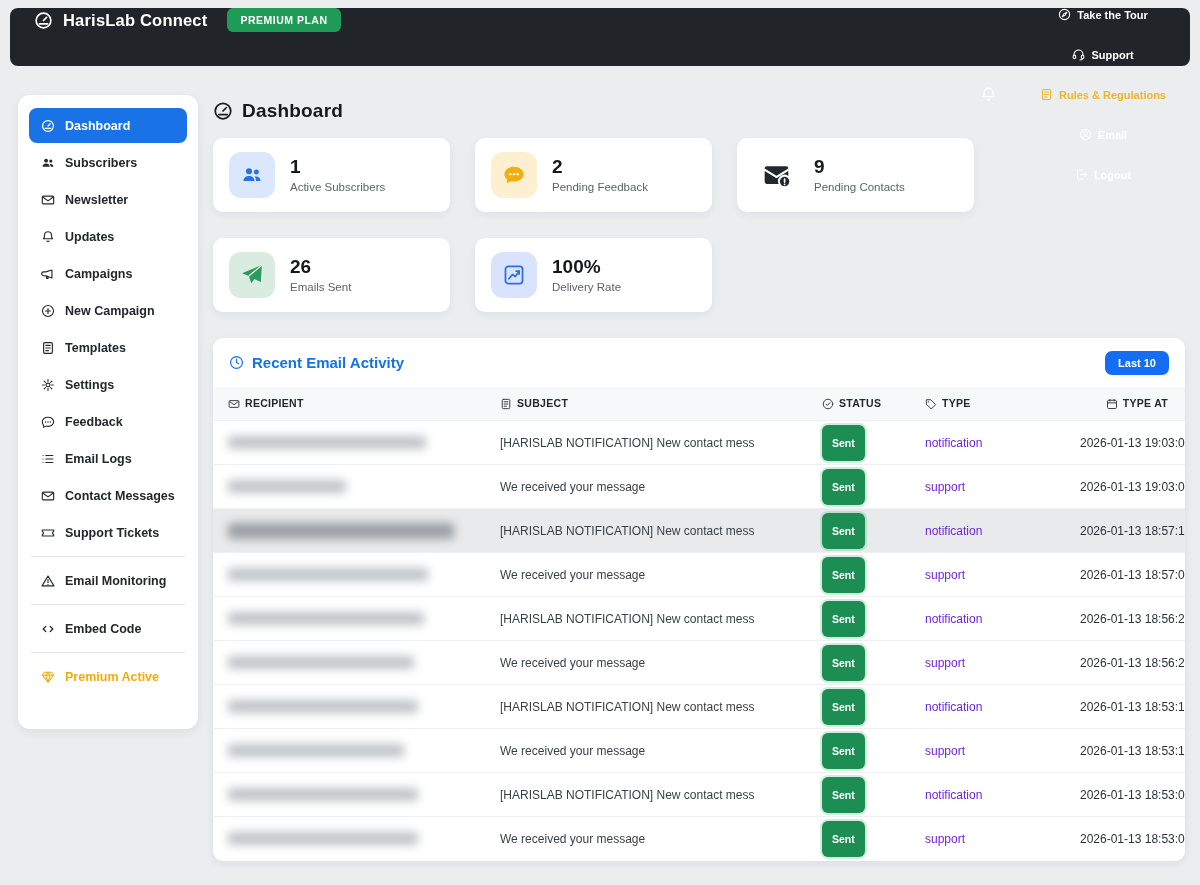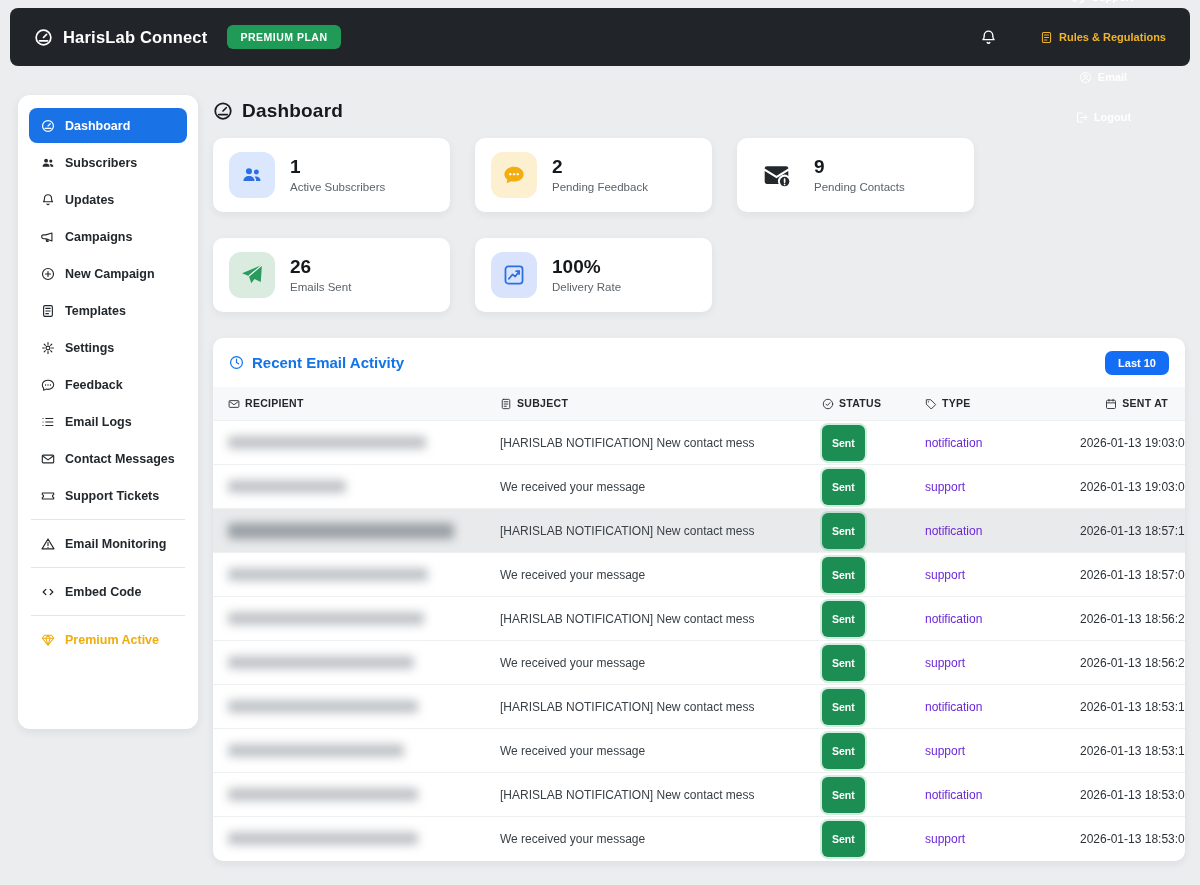--- a/index.html
+++ b/index.html
@@ -10,21 +10,21 @@
     font-family: "Liberation Sans", "DejaVu Sans", sans-serif;
     -webkit-font-smoothing: antialiased;
   }
   .ic { display: inline-flex; vertical-align: middle; }
   .ic svg { width: 1em; height: 1em; display: block; }
 
   
   .navbar {
     position: absolute; top: 8px; left: 10px; width: 1180px; height: 58px;
     background: #212529; border-radius: 8px; color: #fff;
-    display: flex; align-items: center; justify-content: space-between;
+    display: flex; align-items: flex-start; justify-content: space-between;
     padding: 0 24px;
   }
   .nav-left { display: flex; align-items: center; gap: 10px; }
   .brand-ic { font-size: 19px; }
   .brand { font-size: 16.5px; font-weight: 800; letter-spacing: .2px; }
   .plan-badge {
     background: #1f9b57; color: #fff; font-size: 10.5px; font-weight: 700;
     padding: 6px 13px; border-radius: 6px; letter-spacing: .5px; margin-left: 10px;
   }
   .nav-right { display: flex; align-items: center; gap: 27px; }
@@ -214,20 +214,29 @@
         <svg viewBox="0 0 16 16" fill="currentColor">
           <circle cx="5.8" cy="5.3" r="2.2"></circle>
           <circle cx="11.2" cy="5.8" r="1.8"></circle>
           <path d="M1.8 12.3c0-2.3 1.8-3.6 4-3.6s4 1.3 4 3.6z"></path>
           <path d="M10.9 9.1c1.9 0 3.3 1.2 3.3 3.2h-3.2c0-1.3-.4-2.4-1.1-3 .3-.1.6-.2 1-.2z"></path>
         </svg>
       </span>
       <span class="side-label">Subscribers</span>
     </div>
 
+    <div class="side-item">
+      <span class="ic">
+        <svg viewBox="0 0 16 16" fill="none" stroke="currentColor" stroke-width="1.3">
+          <rect x="1.5" y="3.5" width="13" height="9" rx="1.2"></rect>
+          <path d="m2 4.5 6 4.5 6-4.5"></path>
+        </svg>
+      </span>
+      <span class="side-label">Newsletter</span>
+    </div>
 
     <div class="side-item">
       <span class="ic">
         <svg viewBox="0 0 16 16" fill="none" stroke="currentColor" stroke-width="1.3">
           <path d="M8 2a4 4 0 0 0-4 4c0 3-1.2 4-1.2 4h10.4S12 9 12 6a4 4 0 0 0-4-4z" stroke-linejoin="round"></path>
           <path d="M6.8 12.6a1.3 1.3 0 0 0 2.4 0" stroke-linecap="round"></path>
         </svg>
       </span>
       <span class="side-label">Updates</span>
     </div>
@@ -497,21 +506,21 @@
                 </svg>
               </span><span>TYPE</span>
             </th>
 
             <th class="right">
               <span class="ic th-ic">
                 <svg viewBox="0 0 16 16" fill="none" stroke="currentColor" stroke-width="1.3">
                   <rect x="2" y="3" width="12" height="11" rx="1.5"></rect>
                   <path d="M2 6.5h12M5.3 1.8v2.4M10.7 1.8v2.4" stroke-linecap="round"></path>
                 </svg>
-              </span><span>SENT AT</span>
+              </span><span>TYPE AT</span>
             </th>
           </tr>
       </thead>
       <tbody>
 
           <tr class="row">
             <td class="c-recip">
               <div class="blurbar" style="width: 198px;"></div>
             </td>
             <td class="c-subj">[HARISLAB NOTIFICATION] New contact mess</td>

